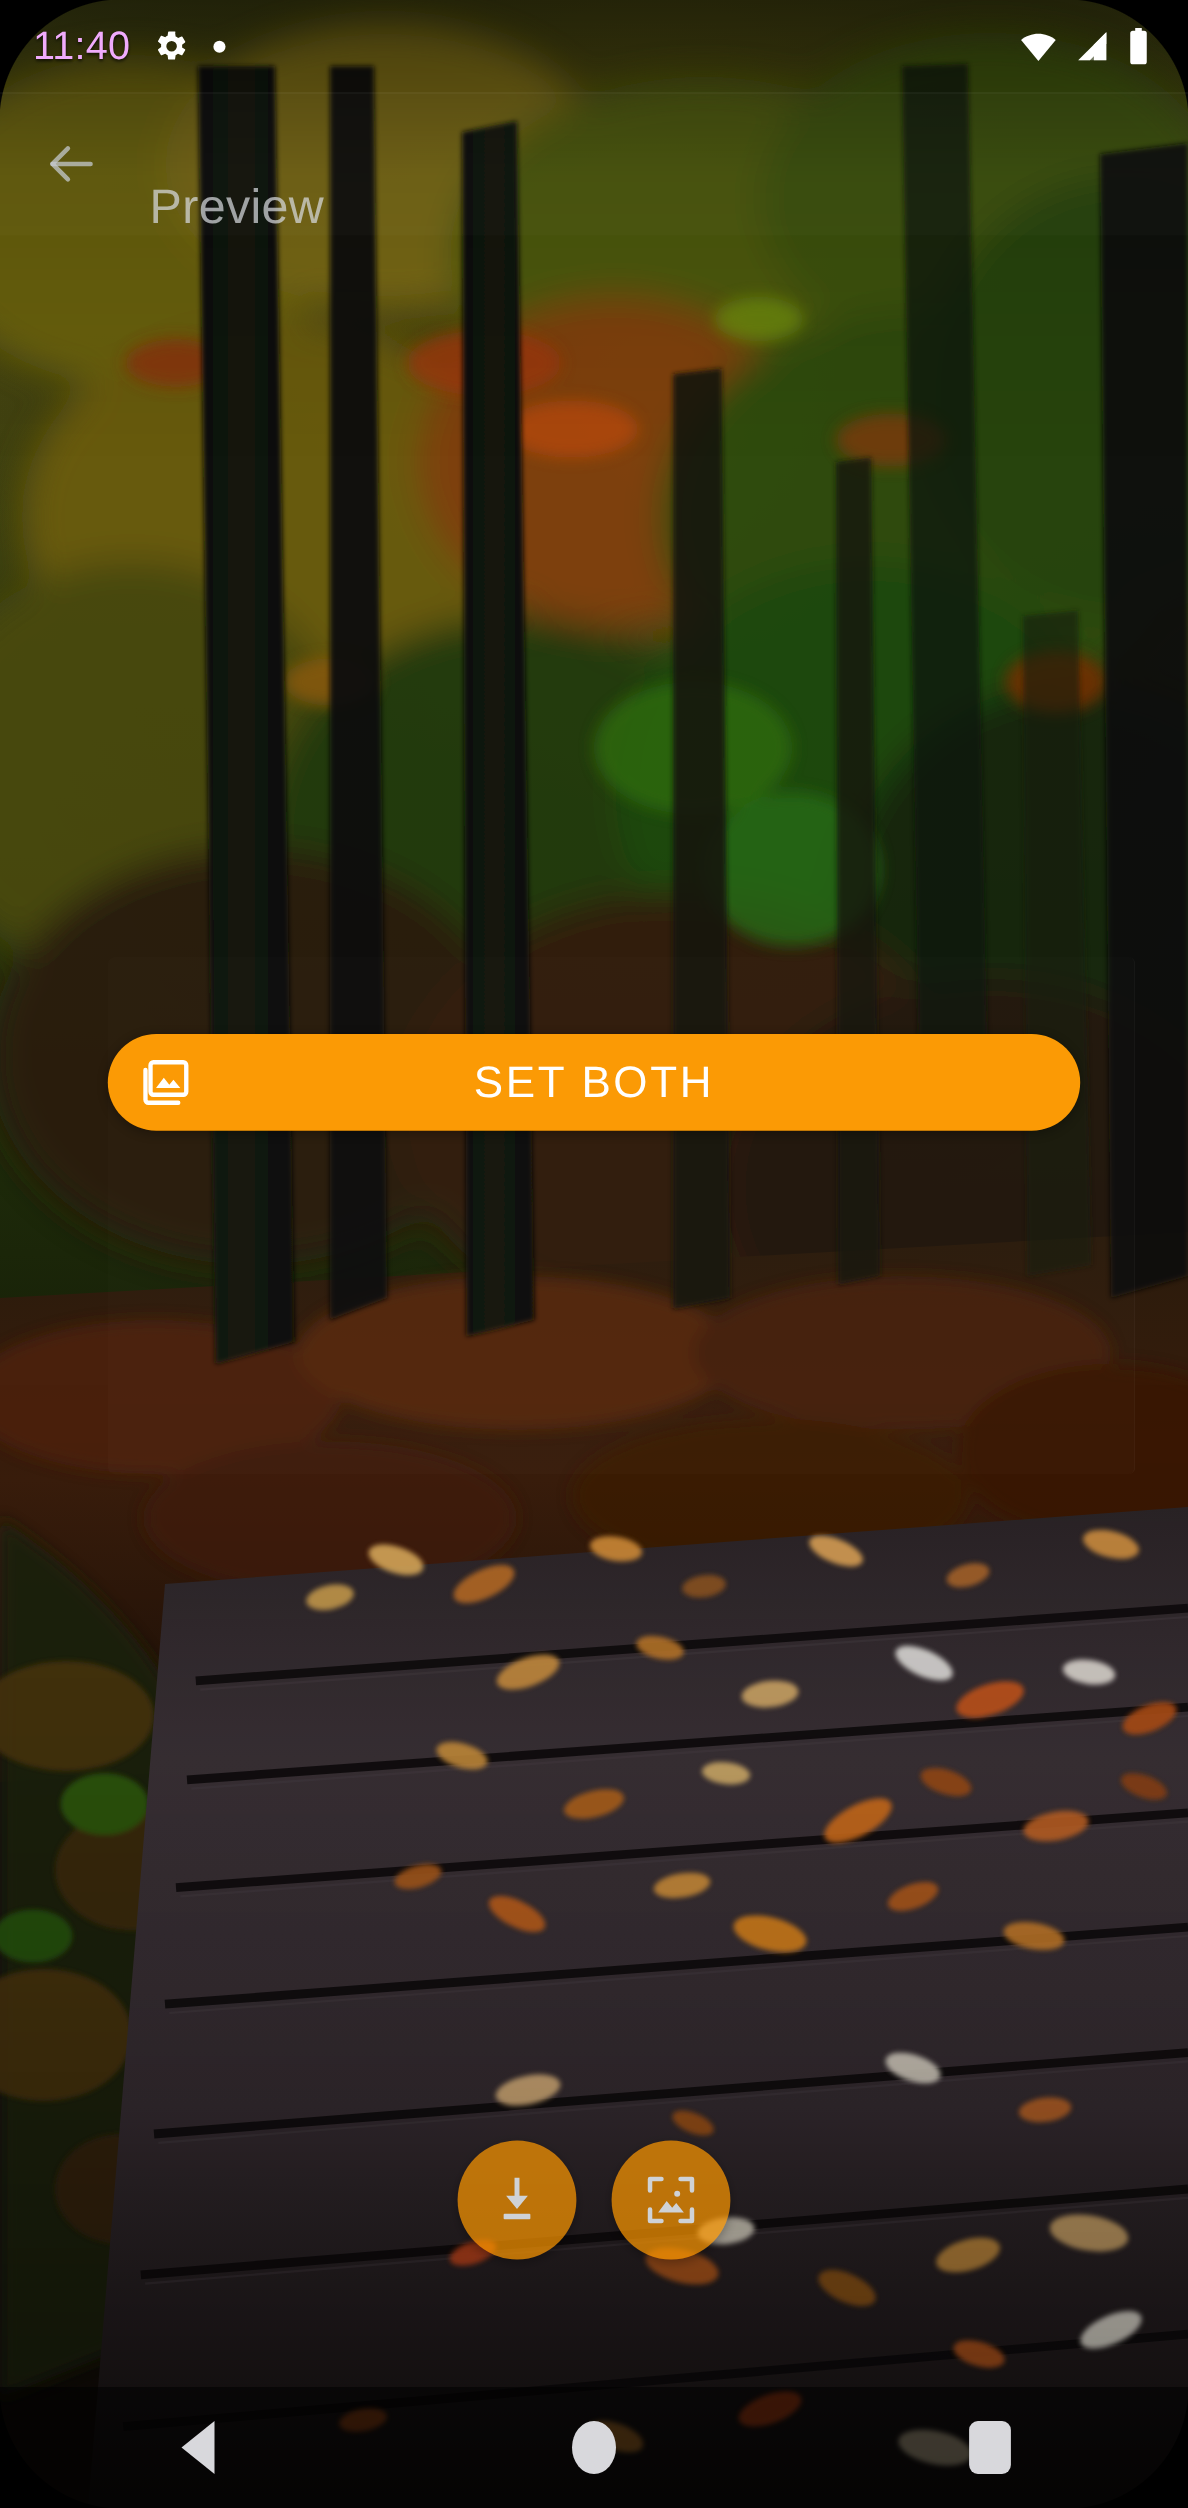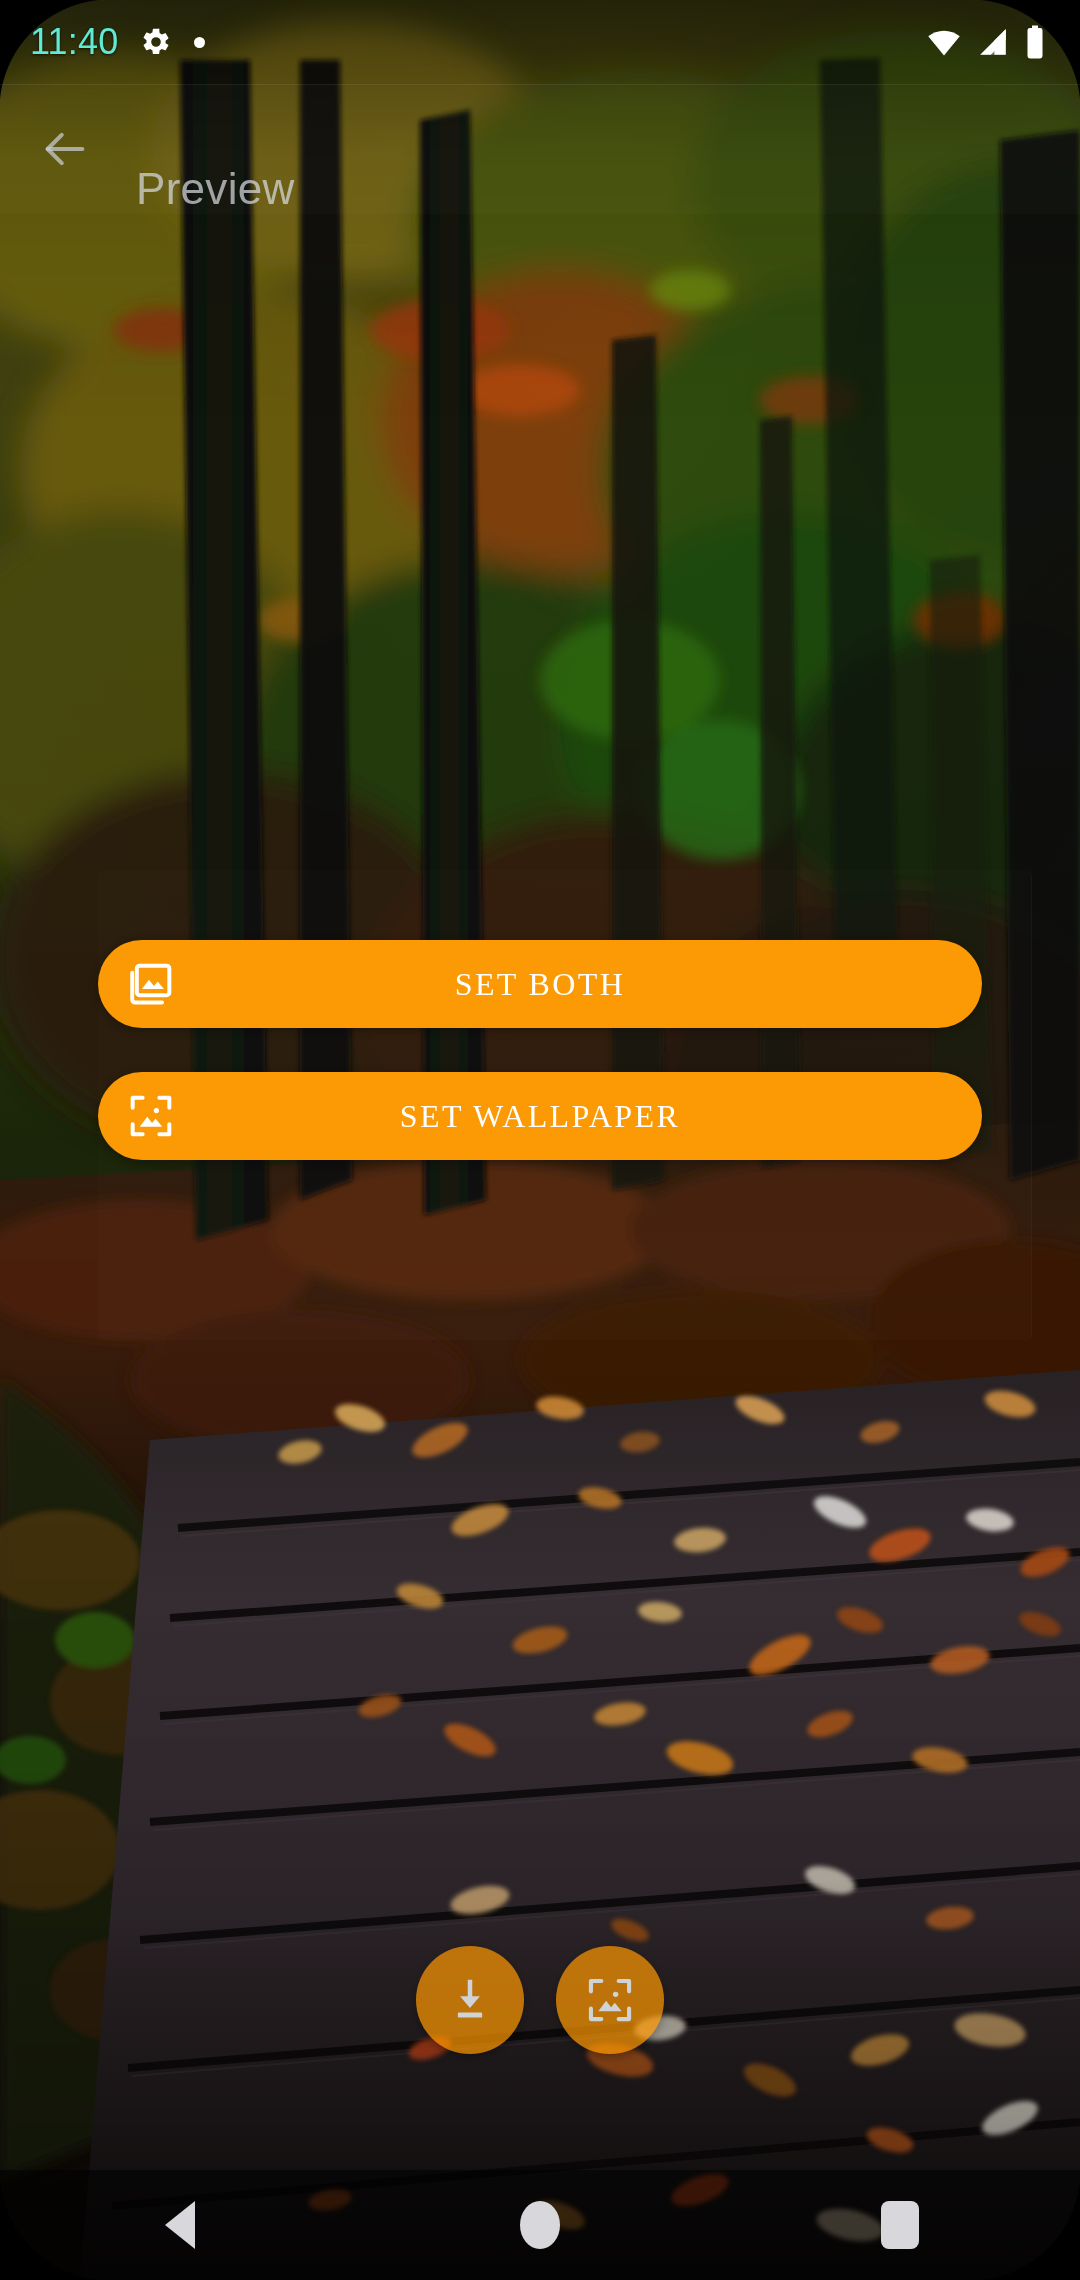--- a/index.html
+++ b/index.html
@@ -55,21 +55,21 @@
              mask:radial-gradient(circle 110px at 110px 0px, transparent 0 110px, #000 111px); }
   .corner.br { bottom:0; right:0;
      -webkit-mask:radial-gradient(circle 110px at 0px 0px, transparent 0 110px, #000 111px);
              mask:radial-gradient(circle 110px at 0px 0px, transparent 0 110px, #000 111px); }
 
   
   .statusbar {
     position:absolute; top:0; left:0; right:0; height:84px;
     display:flex; align-items:center;
     padding:0 34px 0 30px;
-    color:#5eead4;
+    color:#f0abfc;
     z-index:40;
   }
   .status-left { display:flex; align-items:center; gap:22px; }
   .clock { font-size:36px; letter-spacing:0.2px; line-height:1;
            text-shadow:0 1px 3px rgba(0,0,0,.7); }
   .status-right { margin-left:auto; display:flex; align-items:center; gap:14px; }
   .sicon { display:block; }
   .notif-dot { width:11px; height:11px; border-radius:50%; background:#fff; }
 
   
@@ -120,26 +120,25 @@
   }
   .action-btn .btn-icon {
     width:54px; height:54px;
     flex:0 0 54px;
     display:flex; align-items:center; justify-content:center;
   }
   .action-btn .btn-label {
     position:absolute;
     left:0; right:0;
     text-align:center;
-    font-size:32px;
+    font-size:40px;
     letter-spacing:2.4px;
     font-weight:400;
     color:#fff;
     pointer-events:none;
-    font-family:Liberation Serif, serif;
   }
 
   
   .panel-edge {
     position:absolute;
     left:98px; right:48px;
     top:870px; height:470px;
     background:rgba(255,255,255,0.012);
     border-right:1px solid rgba(255,255,255,0.035);
     border-radius:6px;
@@ -422,33 +421,20 @@
         <svg width="50" height="50" viewBox="0 0 24 24" fill="none" stroke="#ffffff" stroke-width="1.9" stroke-linecap="round" stroke-linejoin="round">
           <path d="M6.5 3.2h13a1.3 1.3 0 0 1 1.3 1.3v11.6a1.3 1.3 0 0 1-1.3 1.3h-13a1.3 1.3 0 0 1-1.3-1.3V4.5A1.3 1.3 0 0 1 6.5 3.2z"></path>
           <path d="M7.6 14.4 11 10l2.4 3 1.8-2.2 3 3.6z" fill="#ffffff" stroke="none"></path>
           <path d="M3 6.6v13a1.3 1.3 0 0 0 1.3 1.3h13"></path>
         </svg>
       </span>
       <span class="btn-label">SET BOTH</span>
     </button>
 
 
-    <button class="action-btn">
-      <span class="btn-icon">
-        <svg width="50" height="50" viewBox="0 0 24 24" fill="none" stroke="#ffffff" stroke-width="1.9" stroke-linecap="round" stroke-linejoin="round">
-          <polyline points="3.2,8 3.2,3.2 8,3.2"></polyline>
-          <polyline points="16,3.2 20.8,3.2 20.8,8"></polyline>
-          <polyline points="20.8,16 20.8,20.8 16,20.8"></polyline>
-          <polyline points="8,20.8 3.2,20.8 3.2,16"></polyline>
-          <circle cx="14.6" cy="9.4" r="1.25" fill="#ffffff" stroke="none"></circle>
-          <path d="M6.6 17.2 10.2 12.4l2.3 2.9 1.7-2 3.2 3.9z" fill="#ffffff" stroke="none"></path>
-        </svg>
-      </span>
-      <span class="btn-label">SET WALLPAPER</span>
-    </button>
 
   </div>
 
   <div class="fab-row">
     <button class="fab">
       <svg width="54" height="54" viewBox="0 0 24 24" fill="#cfd2d6">
         <path d="M11 3h2v7.3h3.4L12 15.6 7.6 10.3H11V3z"></path>
         <rect x="6.6" y="17.6" width="10.8" height="2.2" rx="0.4"></rect>
       </svg>
     </button>

